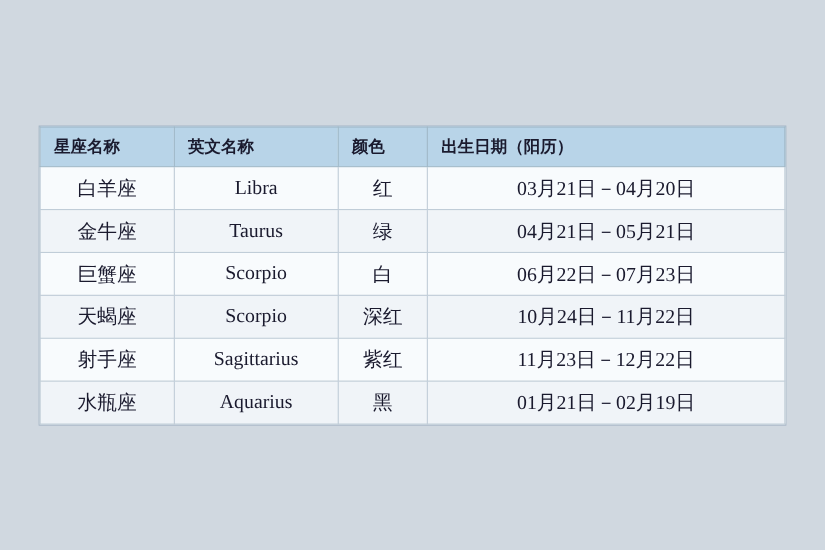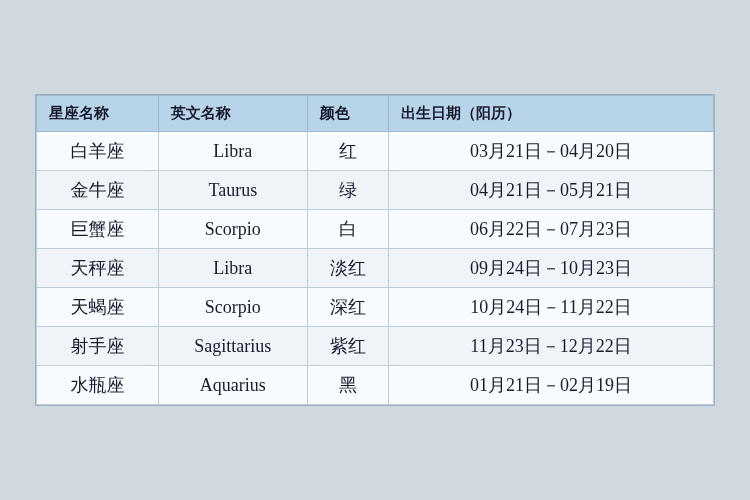--- a/index.html
+++ b/index.html
@@ -89,26 +89,20 @@
           <td>绿</td>
           <td>04月21日－05月21日</td>
         </tr>
         <tr>
           <td>巨蟹座</td>
           <td>Scorpio</td>
           <td>白</td>
           <td>06月22日－07月23日</td>
         </tr>
         <tr>
-          <td>天秤座</td>
-          <td>Libra</td>
-          <td>淡红</td>
-          <td>09月24日－10月23日</td>
-        </tr>
-        <tr>
           <td>天蝎座</td>
           <td>Scorpio</td>
           <td>深红</td>
           <td>10月24日－11月22日</td>
         </tr>
         <tr>
           <td>射手座</td>
           <td>Sagittarius</td>
           <td>紫红</td>
           <td>11月23日－12月22日</td>

